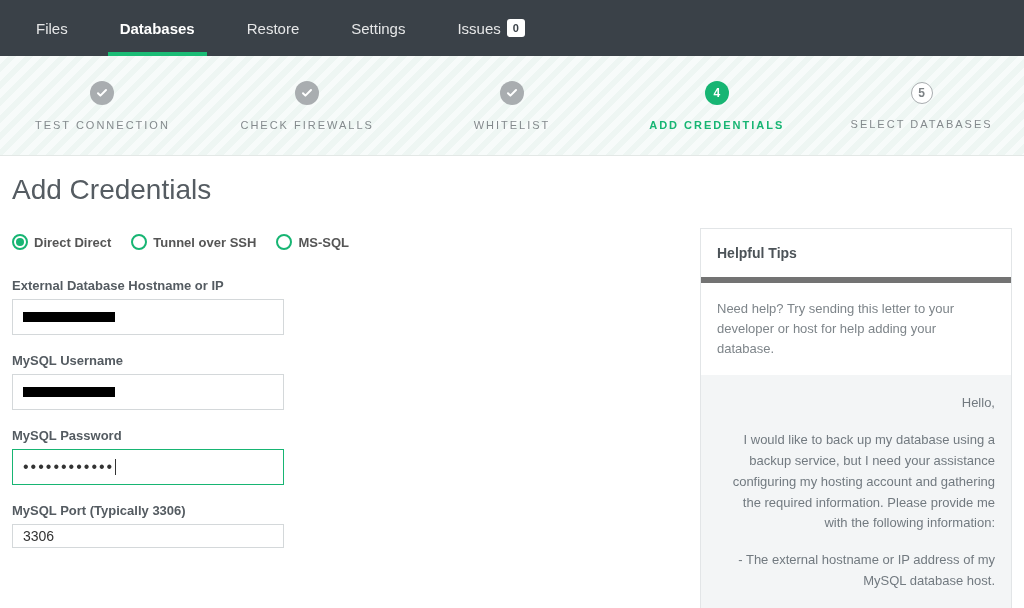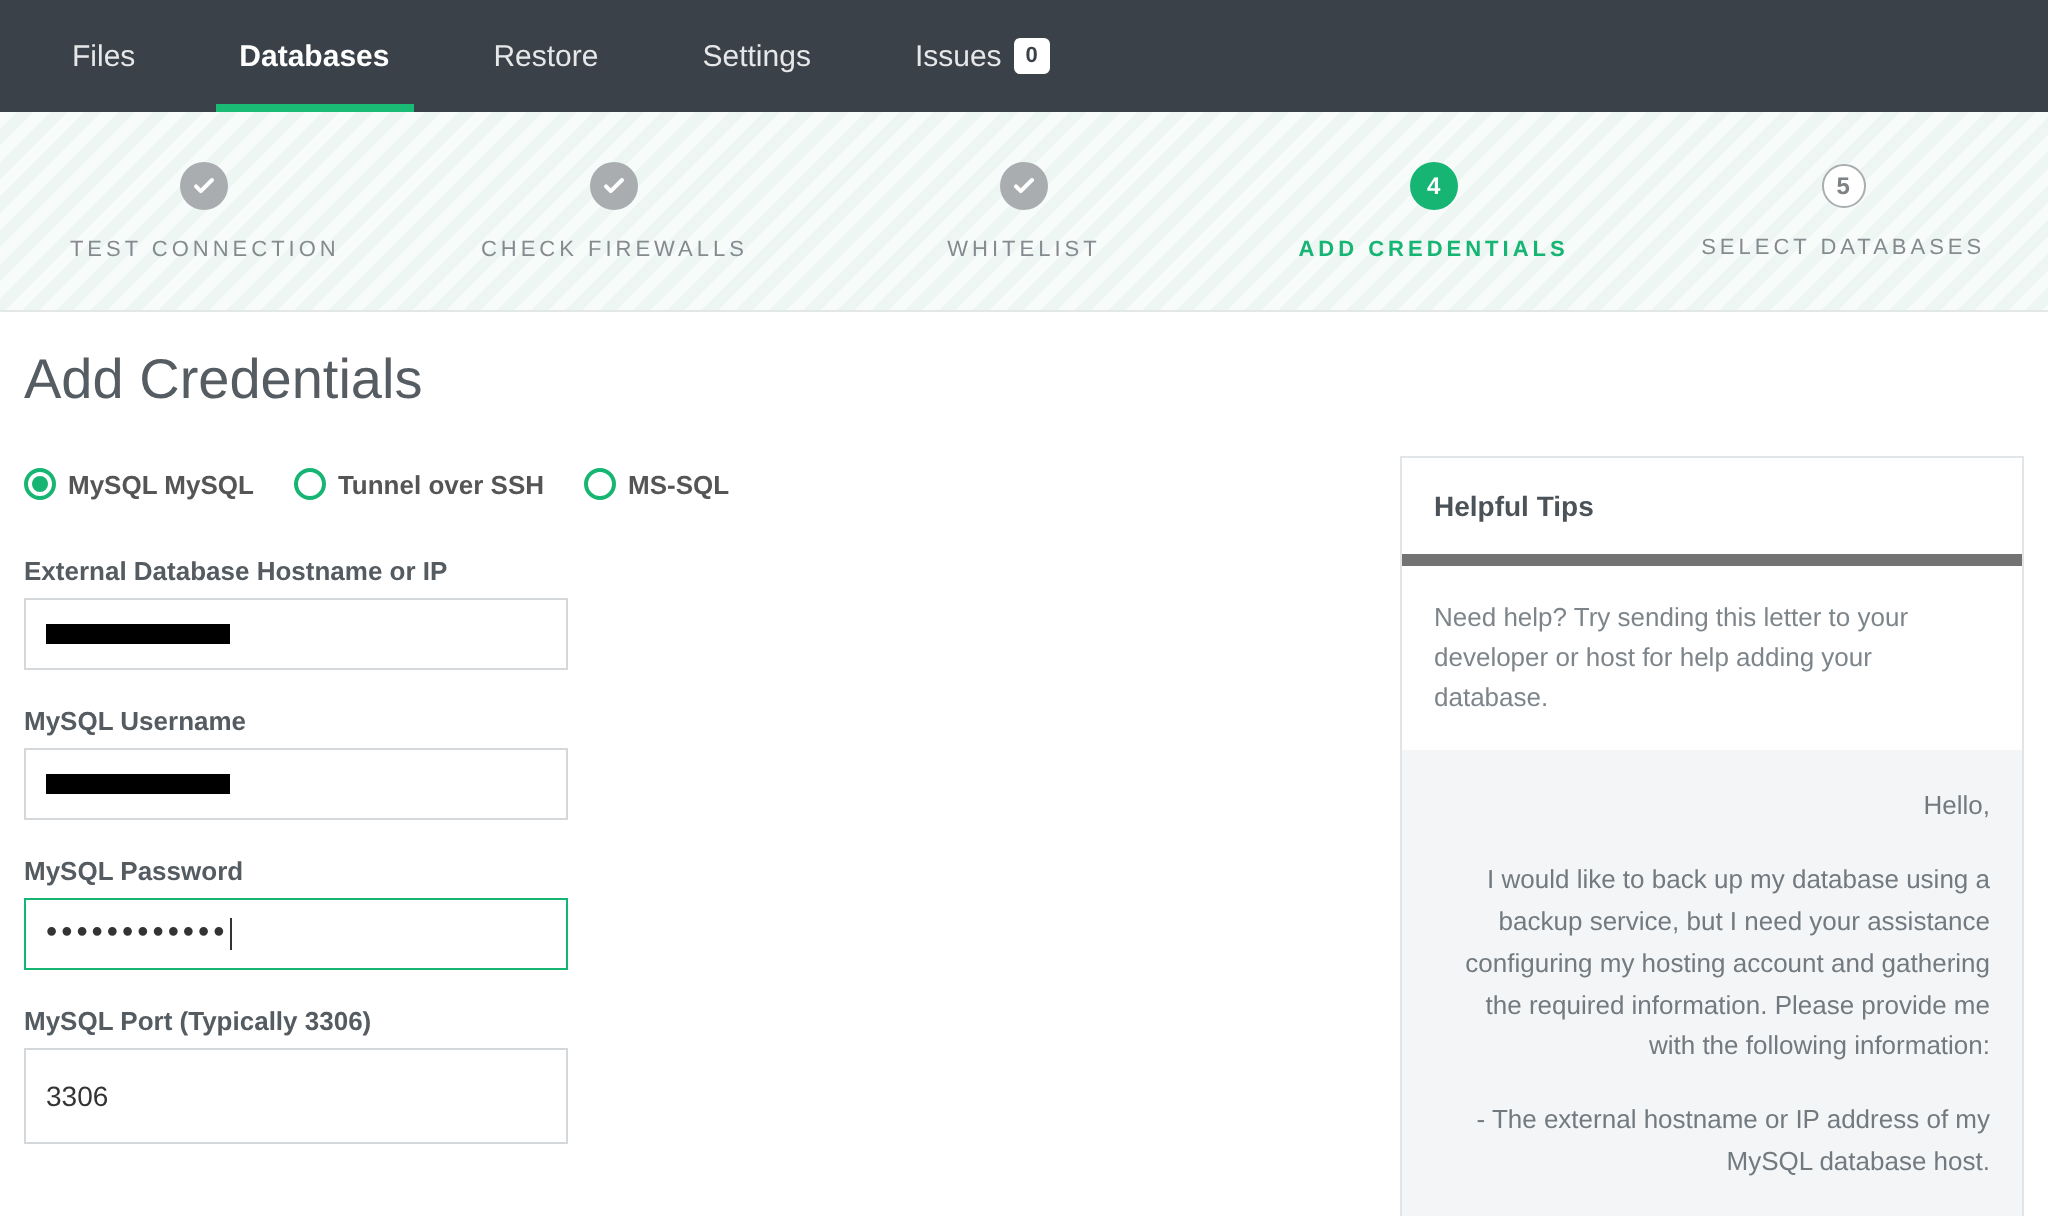--- a/index.html
+++ b/index.html
@@ -174,21 +174,21 @@
   }
   .field label {
     display: block;
     font-size: 13px;
     font-weight: 600;
     color: #545b61;
     margin-bottom: 6px;
   }
   .field input {
     width: 272px;
-    height: 48px;
+    height: 24px;
     border: 1px solid #d4d8da;
     padding: 0 10px;
     font-size: 14px;
     font-family: inherit;
     color: #333;
     outline: none;
   }
   .redact-block {
     display: inline-block;
     background: #000;
@@ -326,21 +326,21 @@
 </div>
 
 <div class="main">
 
   <div class="left">
     <h1 class="page-title">Add Credentials</h1>
 
     <div class="radio-row">
       <div class="radio selected">
         <span class="rdot"></span>
-        <span>MySQL MySQL</span>
+        <span>Direct Direct</span>
       </div>
       <div class="radio">
         <span class="rdot"></span>
         <span>Tunnel over SSH</span>
       </div>
       <div class="radio">
         <span class="rdot"></span>
         <span>MS-SQL</span>
       </div>
     </div>

